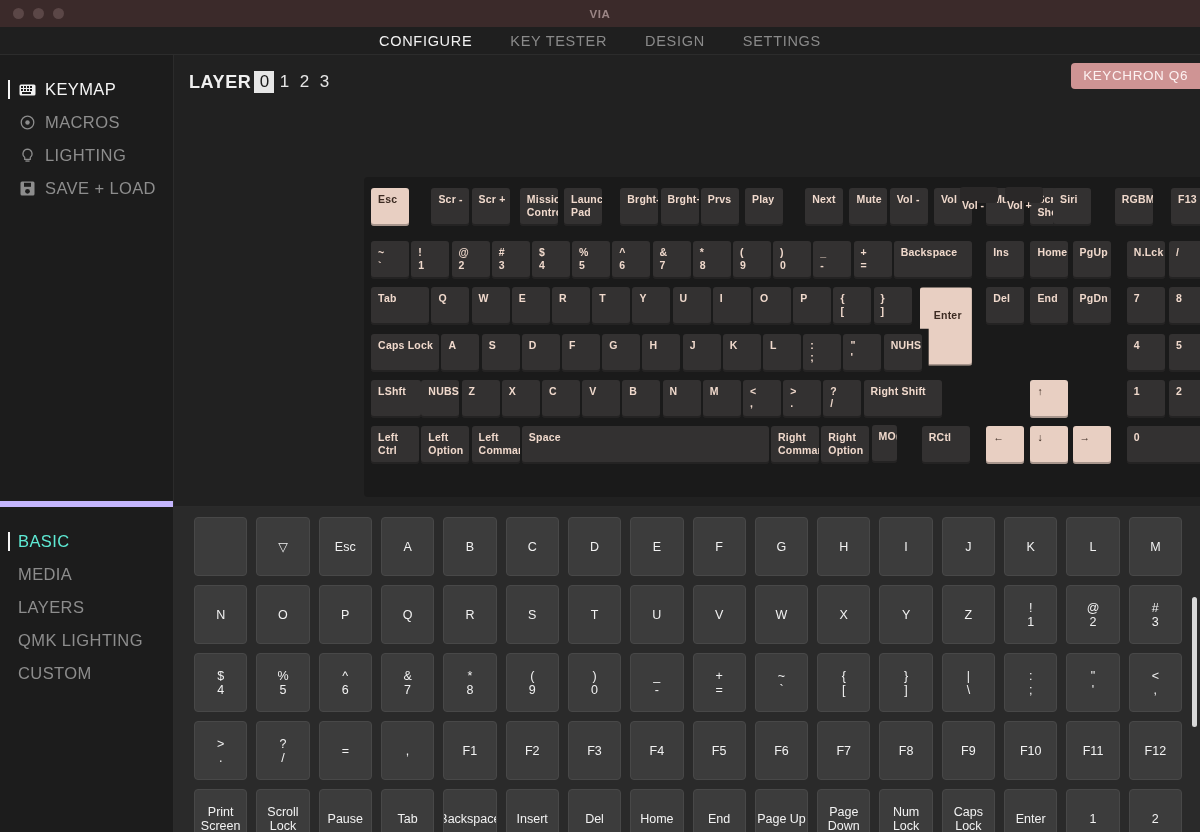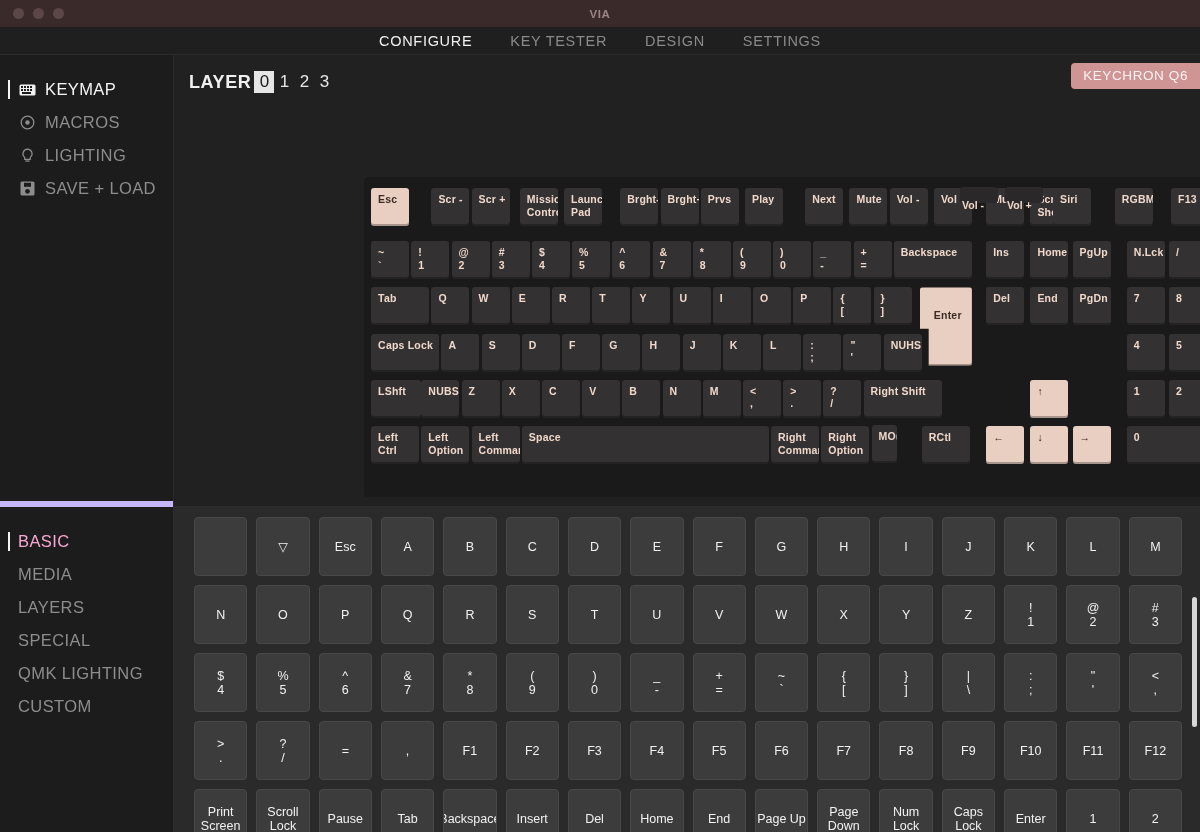--- a/index.html
+++ b/index.html
@@ -40,21 +40,21 @@
   .nav-row.active::before { content:""; position:absolute; left:8px; top:7px;
              width:2px; height:19px; background:#f5f5f5; }
   .nav-ico { width:18px; height:18px; display:inline-flex; align-items:center; justify-content:center; }
   .nav-ico svg { display:block; }
 
   
   #nav-bottom { flex:1; padding-top:18px; }
   .cat-row { position:relative; height:33px; padding-left:18px; color:#8d8d8d;
              font-size:16.5px; letter-spacing:.4px; cursor:pointer;
              display:flex; align-items:center; }
-  .cat-row.active { color:#f9a8d4; }
+  .cat-row.active { color:#5eead4; }
   .cat-row.active::before { content:""; position:absolute; left:8px; top:7px;
              width:2px; height:19px; background:#f5f5f5; }
 
   
   #keymap-panel { height:452px; border-bottom:1px solid #2b2b2b; position:relative; }
 
   #layerbar { display:flex; align-items:flex-end; padding:16px 0 0 15px; }
   #layer-label { color:#f0f0f0; font-size:18px; font-weight:700; letter-spacing:.6px;
                  margin-right:3px; }
   .layer-btn { min-width:20px; height:22px; padding:0 4px; display:flex; align-items:center;
@@ -170,21 +170,20 @@
               </svg>
           </span>
           <span>SAVE + LOAD</span>
         </div>
       </div>
 
       <div id="nav-bottom">
         <div class="cat-row active">BASIC</div>
         <div class="cat-row">MEDIA</div>
         <div class="cat-row">LAYERS</div>
-        <div class="cat-row">SPECIAL</div>
         <div class="cat-row">QMK LIGHTING</div>
         <div class="cat-row">CUSTOM</div>
       </div>
     </div>
 
     <div id="right-col">
 
       <div id="keymap-panel">
         <div id="layerbar">
           <span id="layer-label">LAYER</span>

